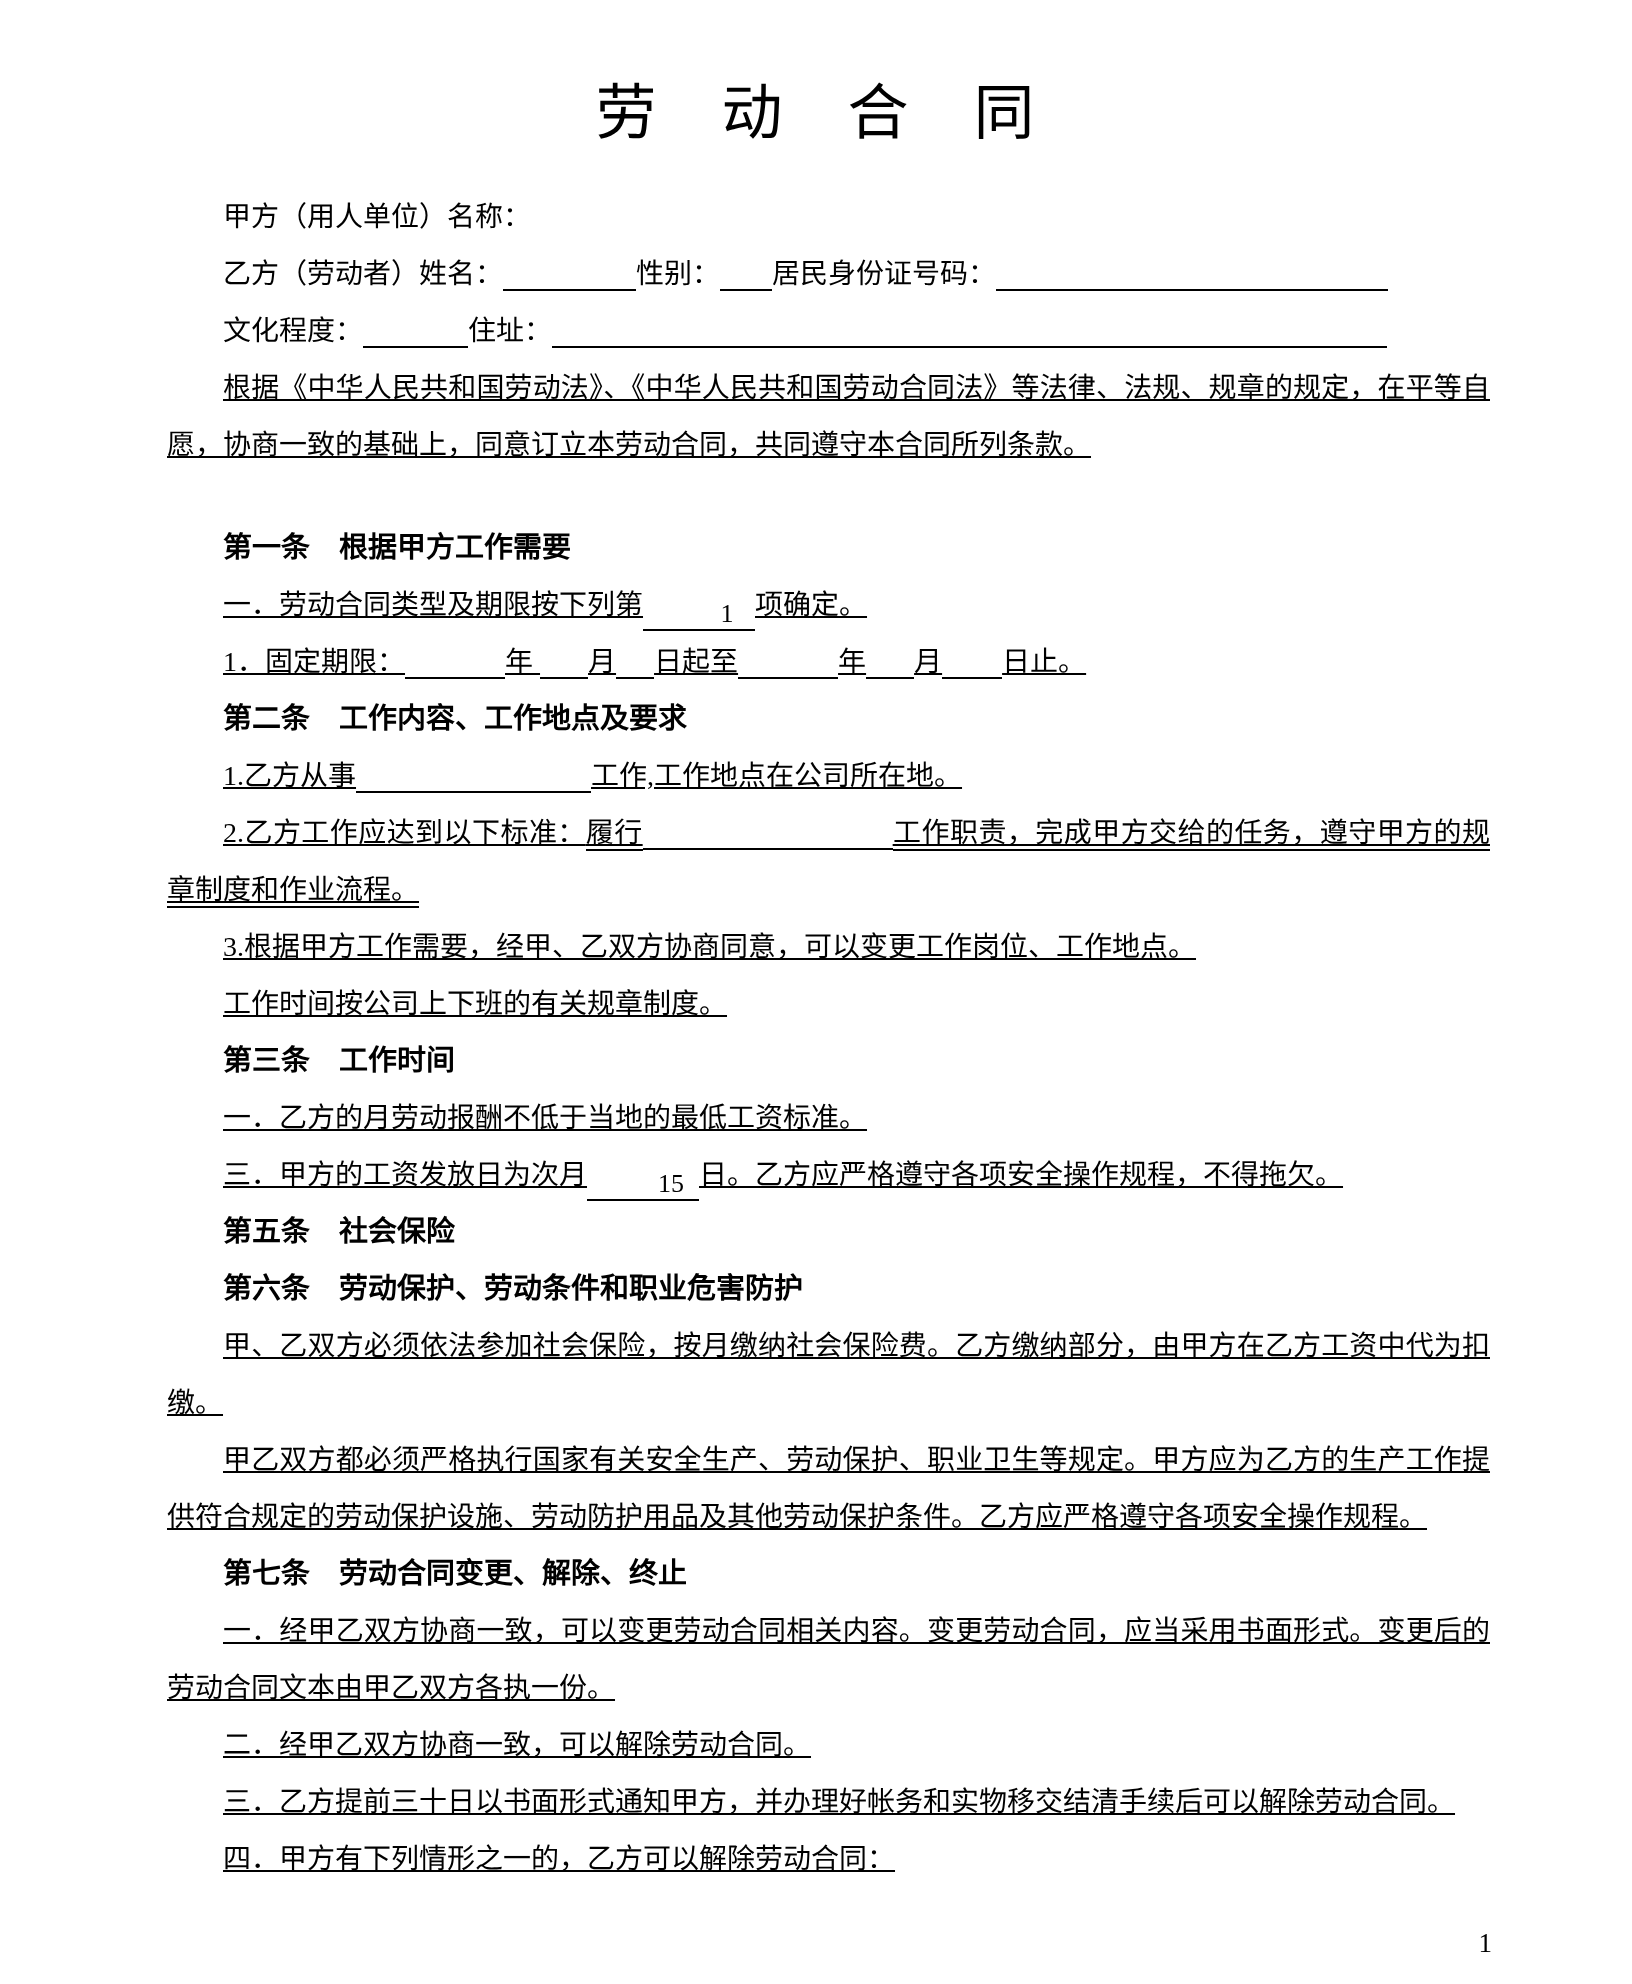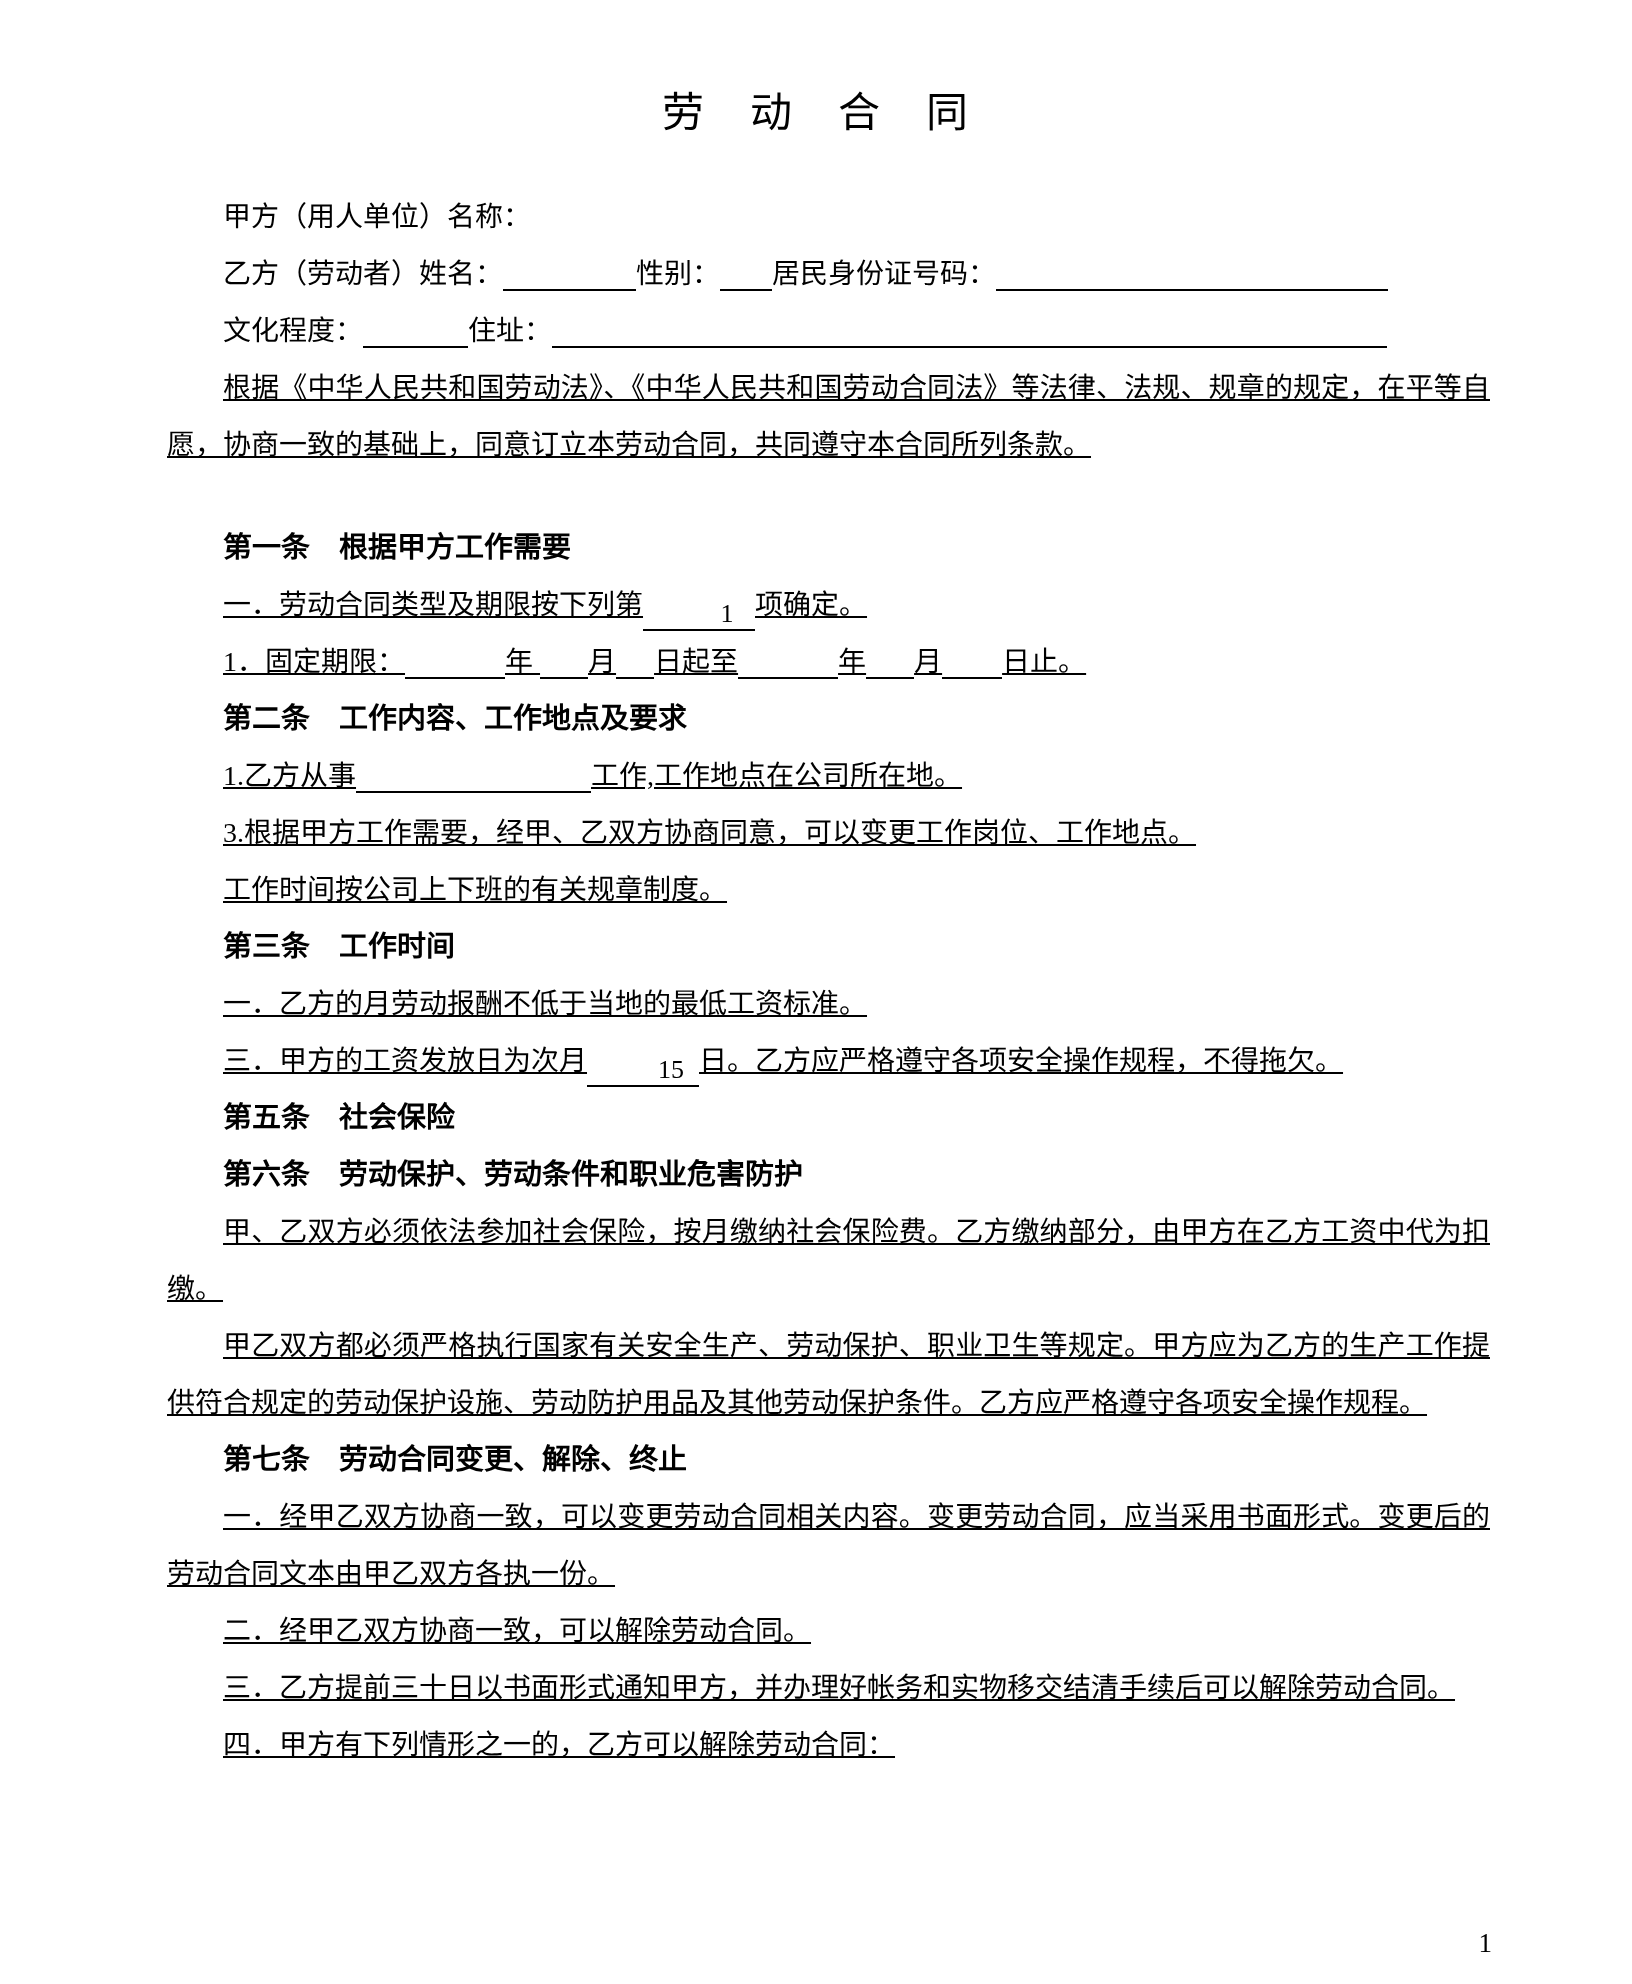--- a/index.html
+++ b/index.html
@@ -14,21 +14,21 @@
     background: #ffffff;
     color: #000000;
     font-family: "Liberation Serif", "DejaVu Serif", serif;
     font-size: 28px;
     overflow: hidden;
     box-sizing: border-box;
     padding-top: 85px;
   }
   .doc-title {
     text-align: center;
-    font-size: 42px;
+    font-size: 61px;
     line-height: 57px;
     font-weight: 500;
     margin: 0 0 46px 0;
     letter-spacing: 2px;
     white-space: pre;
   }
   .doc-content {
     margin-left: 167px;
     width: 1323px;
   }
@@ -85,20 +85,21 @@
       <div class="line fields"><span>甲方（用人单位）名称：</span></div>
       <div class="line fields"><span>乙方（劳动者）姓名：</span><span class="blank" style="width: 133px;"></span><span>性别：</span><span class="blank" style="width: 52px;"></span><span>居民身份证号码：</span><span class="blank" style="width: 392px;"></span></div>
       <div class="line fields"><span>文化程度：</span><span class="blank" style="width: 105px;"></span><span>住址：</span><span class="blank" style="width: 835px;"></span></div>
       <div class="line para"><span>根据《中华人民共和国劳动法》、《中华人民共和国劳动合同法》等法律、法规、规章的规定，在平等自愿，协商一致的基础上，同意订立本劳动合同，共同遵守本合同所列条款。</span></div>
       <div class="line spacer"></div>
       <div class="line heading"><span>第一条　根据甲方工作需要</span></div>
       <div class="line para"><span>一．劳动合同类型及期限按下列第</span><span class="blank" style="width: 112px;">1</span><span>项确定。</span></div>
       <div class="line para"><span>1．固定期限：</span><span class="blank" style="width: 100px;"></span><span>年 </span><span class="blank" style="width: 48px;"></span><span>月</span><span class="blank" style="width: 38px;"></span><span>日起至</span><span class="blank" style="width: 100px;"></span><span>年</span><span class="blank" style="width: 48px;"></span><span>月</span><span class="blank" style="width: 60px;"></span><span>日止。</span></div>
       <div class="line heading"><span>第二条　工作内容、工作地点及要求</span></div>
       <div class="line para"><span>1.乙方从事</span><span class="blank" style="width: 235px;"></span><span>工作,工作地点在公司所在地。</span></div>
+      <div class="line para"><span>2.乙方工作应达到以下标准：</span><span class="u">履行</span><span class="blank" style="width: 250px;"></span><span class="u">工作职责，完成甲方交给的任务，遵守甲方的规章制度和作业流程。</span></div>
       <div class="line para"><span>3.根据甲方工作需要，经甲、乙双方协商同意，可以变更工作岗位、工作地点。</span></div>
       <div class="line para"><span>工作时间按公司上下班的有关规章制度。</span></div>
       <div class="line heading"><span>第三条　工作时间</span></div>
       <div class="line para"><span>一．乙方的月劳动报酬不低于当地的最低工资标准。</span></div>
       <div class="line para"><span>三．甲方的工资发放日为次月</span><span class="blank" style="width: 112px; margin-top: 21px;">15</span><span>日。乙方应严格遵守各项安全操作规程，不得拖欠。</span></div>
       <div class="line heading"><span>第五条　社会保险</span></div>
       <div class="line heading"><span>第六条　劳动保护、劳动条件和职业危害防护</span></div>
       <div class="line para"><span>甲、乙双方必须依法参加社会保险，按月缴纳社会保险费。乙方缴纳部分，由甲方在乙方工资中代为扣缴。</span></div>
       <div class="line para"><span>甲乙双方都必须严格执行国家有关安全生产、劳动保护、职业卫生等规定。甲方应为乙方的生产工作提供符合规定的劳动保护设施、劳动防护用品及其他劳动保护条件。乙方应严格遵守各项安全操作规程。</span></div>
       <div class="line heading"><span>第七条　劳动合同变更、解除、终止</span></div>

